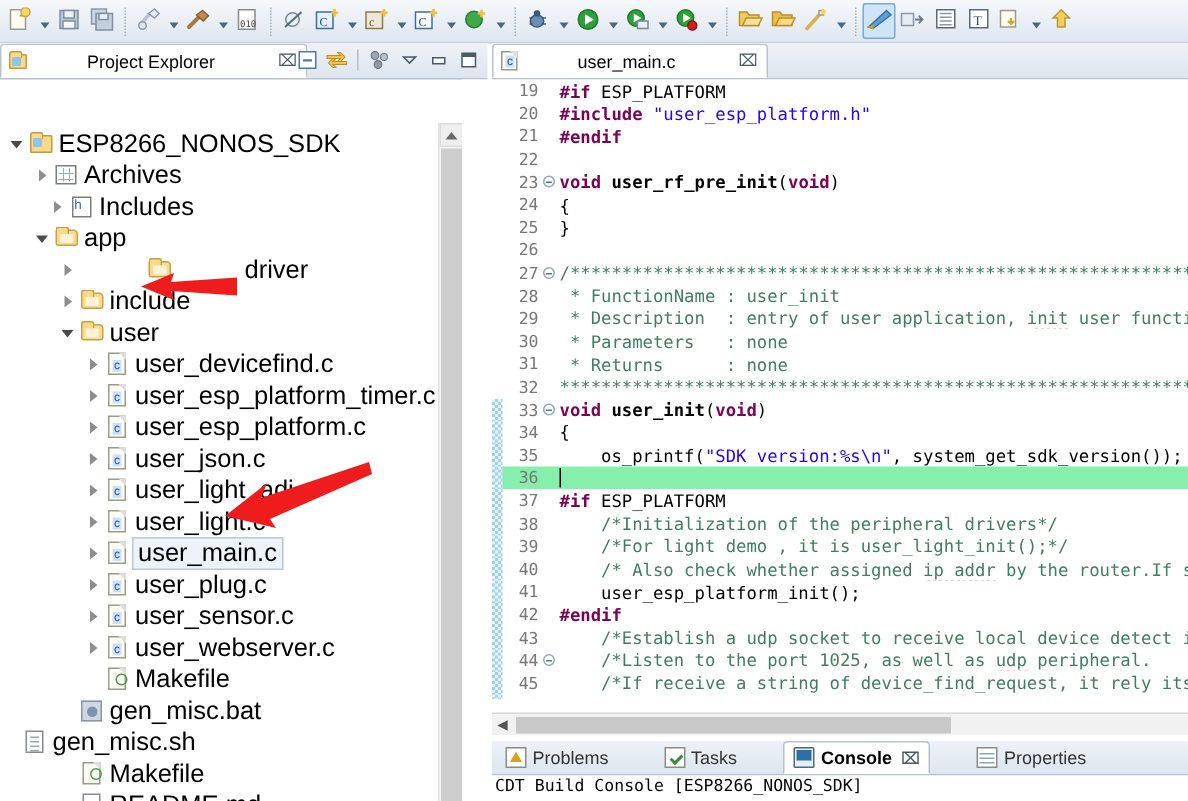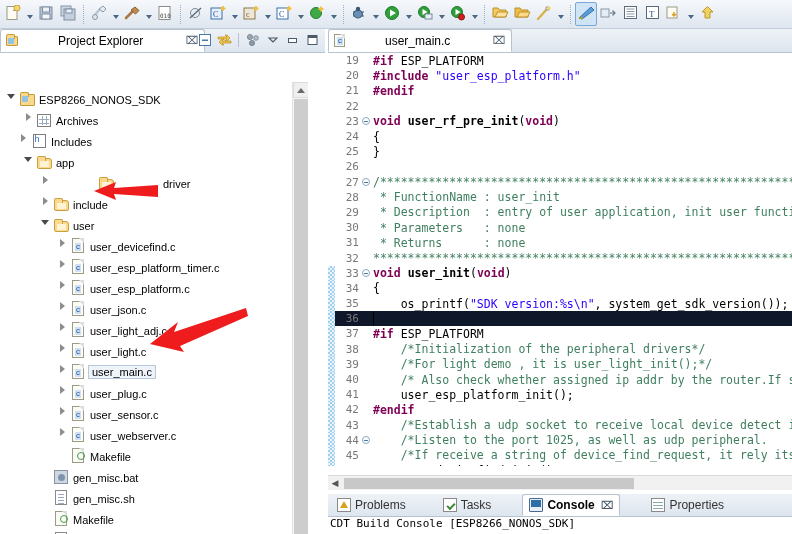--- a/index.html
+++ b/index.html
@@ -70,22 +70,22 @@
   .tab-tools {
     position: absolute; right: 4px; top: 2px; display: flex; align-items: center; gap: 3px;
   }
   .tool-ico { width: 17px; height: 17px; display:flex; align-items:center; justify-content:center; }
 
   .tree {
     position: absolute; left: 0; top: 53px; width: 308px; height: 481px;
     overflow: hidden; background: #fff; padding-top: 3px;
   }
   .row {
-    height: 21px; display: flex; align-items: flex-end; white-space: nowrap;
-    font-size: 11px; position: relative;
+    height: 21px; display: flex; align-items: center; white-space: nowrap;
+    font-size: 17px; position: relative;
   }
   .row .twisty {
     width: 14px; height: 21px; display: flex; align-items: center; justify-content: center;
     flex: 0 0 auto;
   }
   .tw-collapsed {
     width:0;height:0;border-top:4px solid transparent;border-bottom:4px solid transparent;
     border-left:5px solid #8d8d8d;
   }
   .tw-expanded {
@@ -172,21 +172,21 @@
     width: 26px; text-align: right; color: #787878; flex: 0 0 auto;
     font-family: "DejaVu Sans Mono", monospace; font-size: 11px; padding-right: 2px;
   }
   .fold { width: 10px; flex: 0 0 auto; display:flex; align-items:center; justify-content:center; }
   .fold i {
     width: 8px; height: 8px; border: 1px solid #8aa8c4; border-radius: 50%;
     background: #fff; position: relative;
   }
   .fold i:after { content:""; position:absolute; left:1px; top:3px; width:4px; height:1px; background:#4a7aa8; }
   .ctext { padding-left: 2px; flex: 1 1 auto; overflow: hidden; }
-  .cline.cur { background: #0f172a; }
+  .cline.cur { background: #86efac; }
   .cline.cur .ctext:after {
     content:""; position:absolute; left:45px; top:1px; width:1px; height:13px; background:#000;
   }
   .k-pre  { color: #7f0055; font-weight: bold; }
   .k-kw   { color: #7f0055; font-weight: bold; }
   .k-str  { color: #2a00ff; }
   .k-cmt  { color: #3f7f5f; }
   .k-fn   { color: #000000; font-weight: bold; }
   .k-pln  { color: #000000; }
   .sq { border-bottom: 2px dotted #d04a2a; }
@@ -496,21 +496,21 @@
         </div>
         <div class="row" style="padding-left: 21px;">
           <span class="twisty">
             <i class="tw-collapsed"></i>
           </span>
           <span class="ricon">
             <span class="fi fi-arch"></span>
           </span>
           <span class="rlabel">Archives</span>
         </div>
-        <div class="row" style="padding-left: 16px;">
+        <div class="row" style="padding-left: 31px;">
           <span class="twisty">
             <i class="tw-collapsed"></i>
           </span>
           <span class="ricon">
             <span class="fi fi-inc"></span>
           </span>
           <span class="rlabel">Includes</span>
         </div>
         <div class="row" style="padding-left: 21px;">
           <span class="twisty">
@@ -645,21 +645,21 @@
           </span>
           <span class="rlabel">Makefile</span>
         </div>
         <div class="row" style="padding-left: 38px;">
           <span class="twisty"></span>
           <span class="ricon">
             <span class="fi fi-bat"></span>
           </span>
           <span class="rlabel">gen_misc.bat</span>
         </div>
-        <div class="row" style="padding-left: 38px;">
+        <div class="row" style="">
           <span class="twisty"></span>
           <span class="ricon">
             <span class="fi fi-sh"></span>
           </span>
           <span class="rlabel">gen_misc.sh</span>
         </div>
         <div class="row" style="padding-left: 38px;">
           <span class="twisty"></span>
           <span class="ricon">
             <span class="fi fi-mk"></span>

